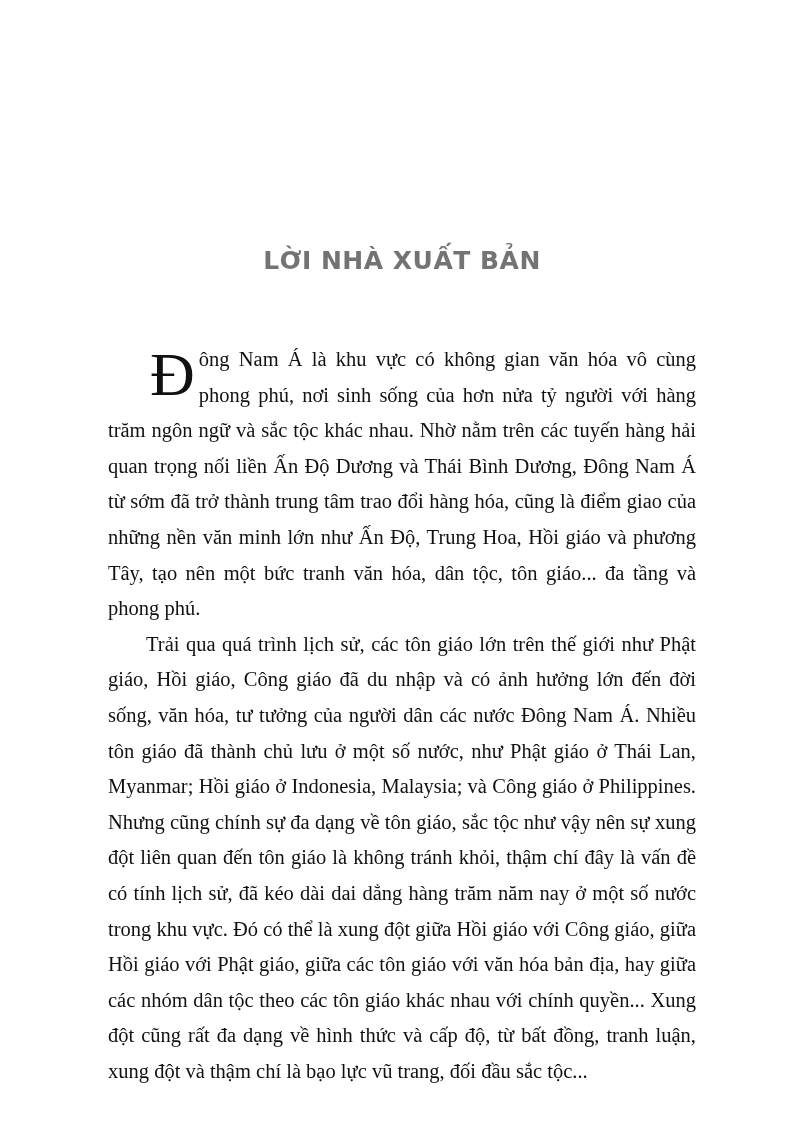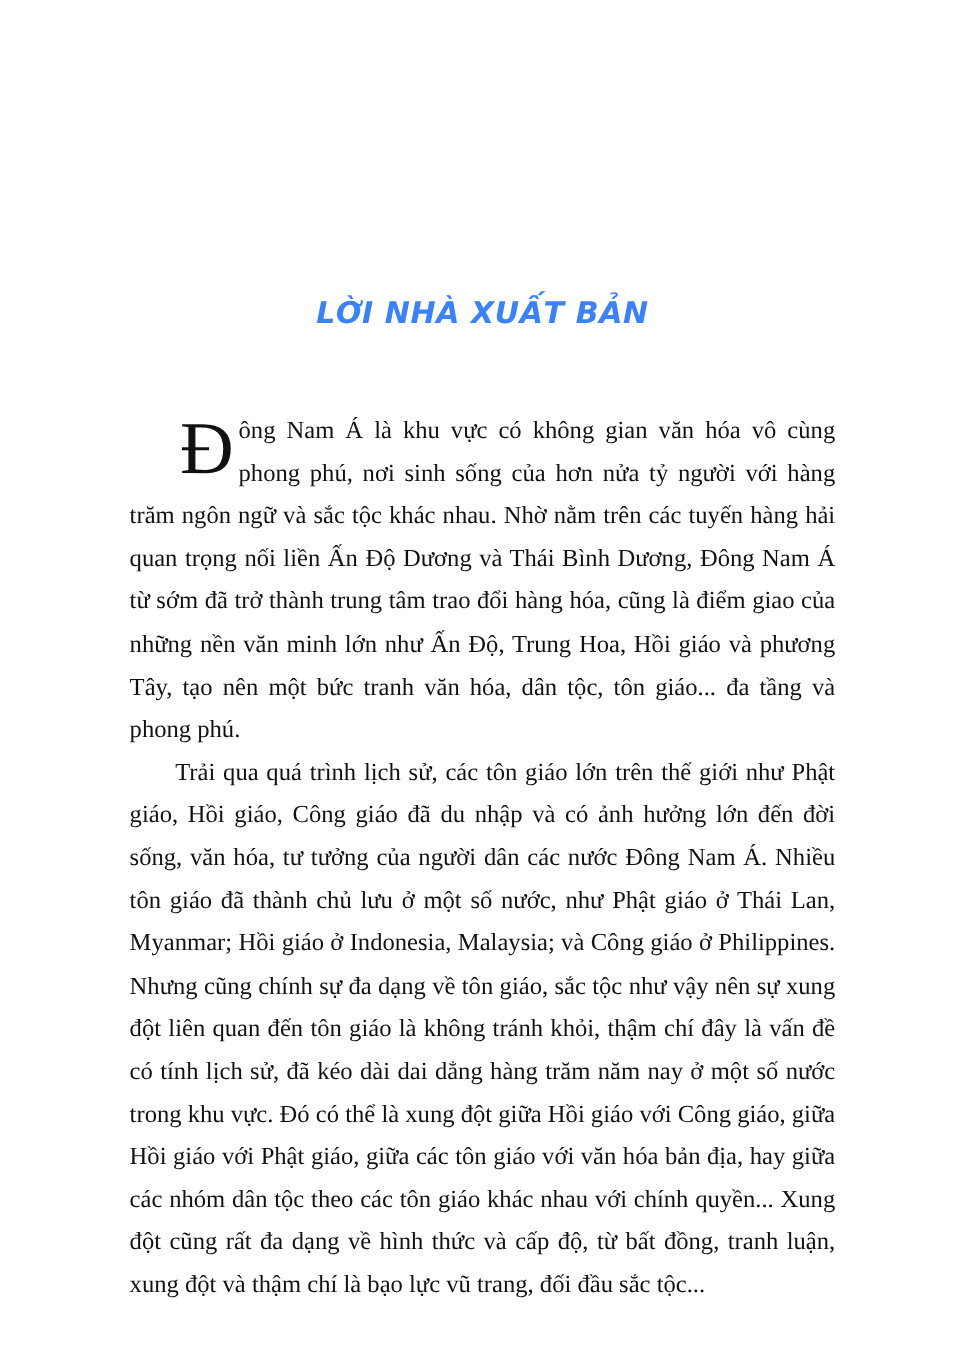--- a/index.html
+++ b/index.html
@@ -26,24 +26,23 @@
     left: 108px;
     top: 246px;
     width: 588px;
   }
   .chapter-title {
     font-family: "DejaVu Sans", sans-serif;
     font-weight: bold;
     font-size: 25px;
     letter-spacing: 0.5px;
     text-align: center;
-    color: #3b82f6;
+    color: #737373;
     margin: 0 0 66px 0;
     line-height: 1.2;
-    font-style: italic;
   }
   .para {
     font-size: 20.5px;
     line-height: 35.6px;
     text-align: justify;
     text-justify: inter-word;
     margin: 0;
     color: #111;
     hyphens: none;
   }

